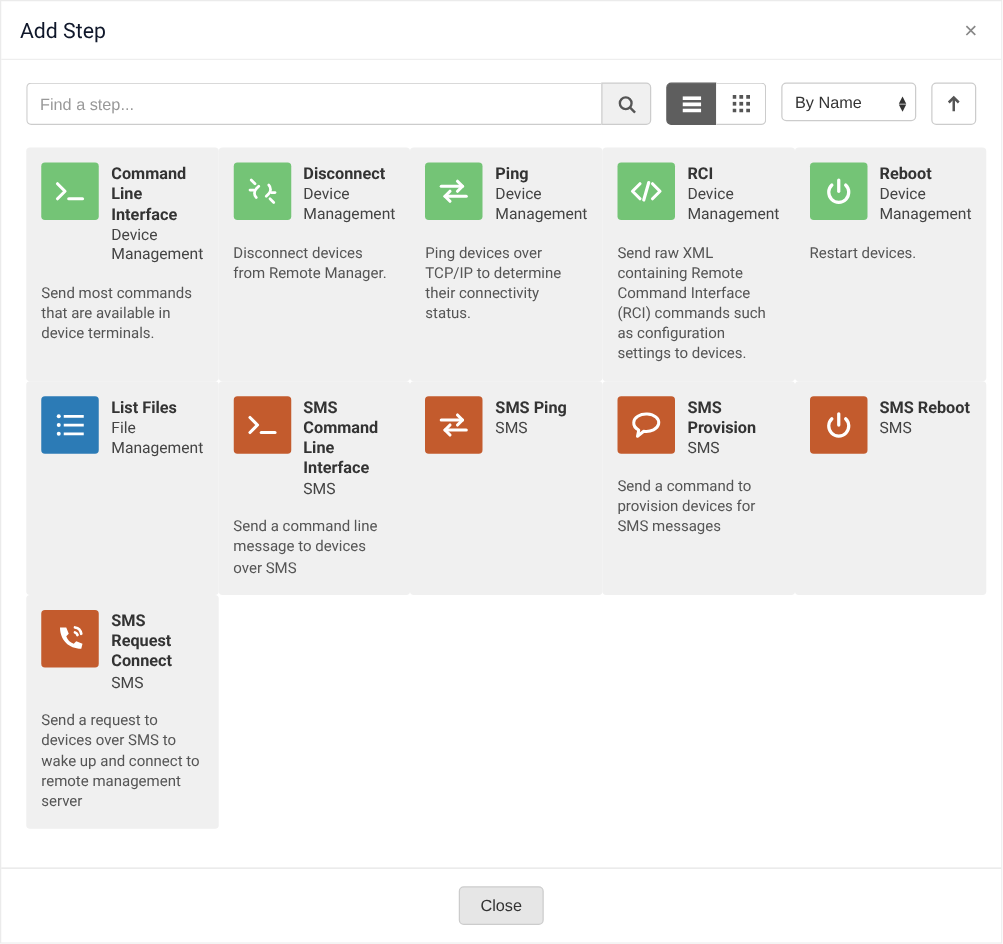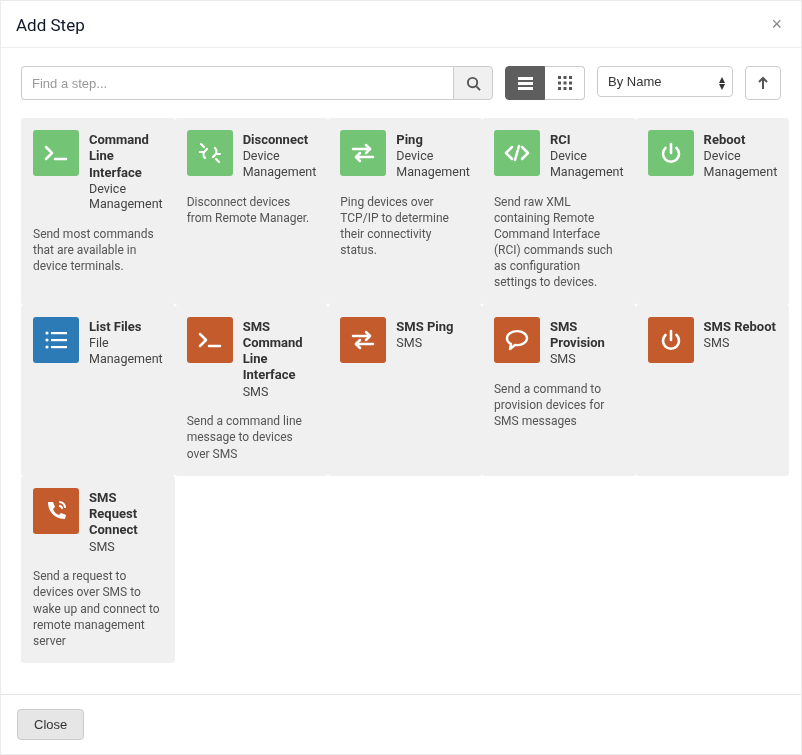--- a/index.html
+++ b/index.html
@@ -100,21 +100,21 @@
     }
     .sort-select {
       border: 1px solid #ccc;
       border-radius: 4px;
       padding: 7px 28px 7px 10px;
       font-size: 13px;
       background: #fff;
       cursor: pointer;
       appearance: none;
       position: relative;
-      width: 136px;
+      width: 108px;
       color:#333;
     }
     .sort-wrap {
       position: relative;
     }
     .sort-caret {
       position: absolute;
       right: 8px;
       top: 50%;
       transform: translateY(-50%);
@@ -182,21 +182,21 @@
     }
     .card-desc {
       font-size: 12px;
       color: #555;
       line-height: 1.35;
     }
     .modal-footer {
       border-top: 1px solid #e5e5e5;
       padding: 14px 16px;
       display: flex;
-      justify-content: flex-start;
+      justify-content: center;
     }
     .btn-close {
       background: #e6e6e6;
       border: 1px solid #ccc;
       border-radius: 4px;
       padding: 7px 16px;
       font-size: 13px;
       cursor: pointer;
       color: #333;
     }
@@ -343,20 +343,21 @@
   <svg width="24" height="24" viewBox="0 0 24 24" fill="none" stroke="currentColor" stroke-width="2.6" stroke-linecap="round">
     <line x1="12" y1="3" x2="12" y2="12"></line>
                 <path d="M6.5 7 a8 8 0 1 0 11 0"></path>
   </svg>
 </div>
             <div class="card-titles">
               <div class="card-title">Reboot</div>
               <div class="card-sub">Device Management</div>
             </div>
           </div>
+          <div class="card-desc">Restart devices.</div>
         </div>
         <div class="card">
           <div class="card-head">
             <div class="icon-box ic-blue">
   <svg width="24" height="20" viewBox="0 0 24 20" fill="currentColor">
     <circle cx="3" cy="3" r="1.6"></circle>
                 <rect x="7" y="2" width="16" height="2.2"></rect>
     <circle cx="3" cy="10" r="1.6"></circle>
                 <rect x="7" y="9" width="16" height="2.2"></rect>
     <circle cx="3" cy="17" r="1.6"></circle>

